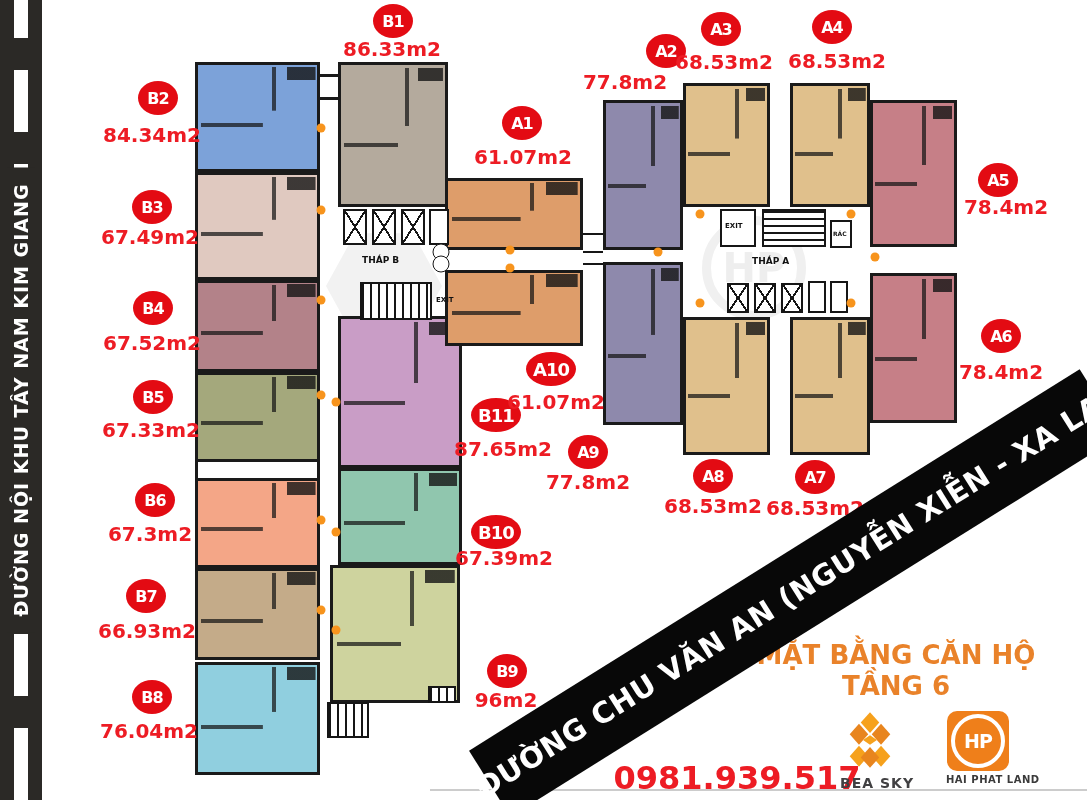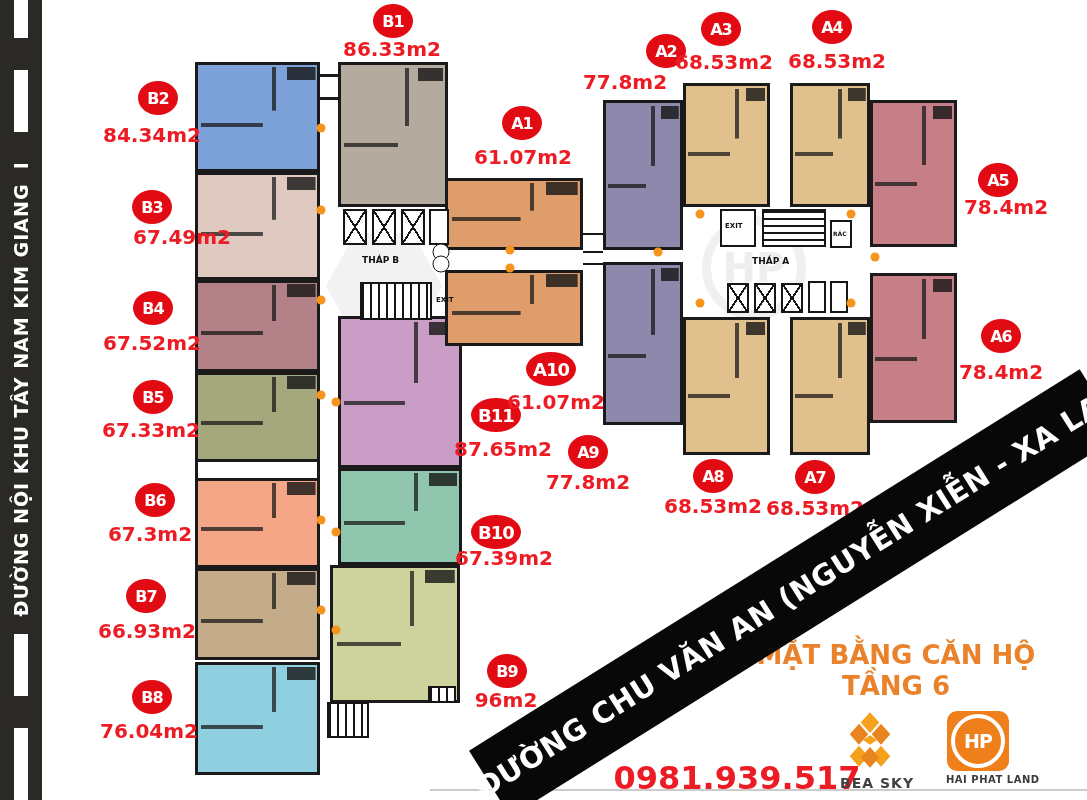--- a/index.html
+++ b/index.html
@@ -81,21 +81,21 @@
 
   <div class="wm-hex"></div>
   <div class="wm-hp">HP</div>
 
   <div id="units-layer">
       <div class="unit" style="left: 195px; top: 62px; width: 125px; height: 110px; background-color: rgb(124, 162, 217);"></div>
       <div class="badge" style="left: 158px; top: 98px; background: rgb(227, 11, 19);">B2</div>
       <div class="area" style="left: 152px; top: 135px; color: rgb(237, 28, 36);">84.34m2</div>
       <div class="unit" style="left: 195px; top: 172px; width: 125px; height: 108px; background-color: rgb(224, 201, 192);"></div>
       <div class="badge" style="left: 152px; top: 207px; background: rgb(227, 11, 19);">B3</div>
-      <div class="area" style="left: 150px; top: 237px; color: rgb(237, 28, 36); margin-left: 32px;">67.49m2</div>
+      <div class="area" style="left: 150px; top: 237px; color: rgb(237, 28, 36);">67.49m2</div>
       <div class="unit" style="left: 195px; top: 280px; width: 125px; height: 92px; background-color: rgb(179, 130, 137);"></div>
       <div class="badge" style="left: 153px; top: 308px; background: rgb(227, 11, 19);">B4</div>
       <div class="area" style="left: 152px; top: 343px; color: rgb(237, 28, 36);">67.52m2</div>
       <div class="unit" style="left: 195px; top: 372px; width: 125px; height: 90px; background-color: rgb(164, 168, 124);"></div>
       <div class="badge" style="left: 153px; top: 397px; background: rgb(227, 11, 19);">B5</div>
       <div class="area" style="left: 151px; top: 430px; color: rgb(237, 28, 36);">67.33m2</div>
       <div class="unit" style="left: 195px; top: 478px; width: 125px; height: 90px; background-color: rgb(244, 166, 135);"></div>
       <div class="badge" style="left: 155px; top: 500px; background: rgb(227, 11, 19);">B6</div>
       <div class="area" style="left: 150px; top: 534px; color: rgb(237, 28, 36);">67.3m2</div>
       <div class="unit" style="left: 195px; top: 568px; width: 125px; height: 92px; background-color: rgb(196, 171, 137);"></div>

